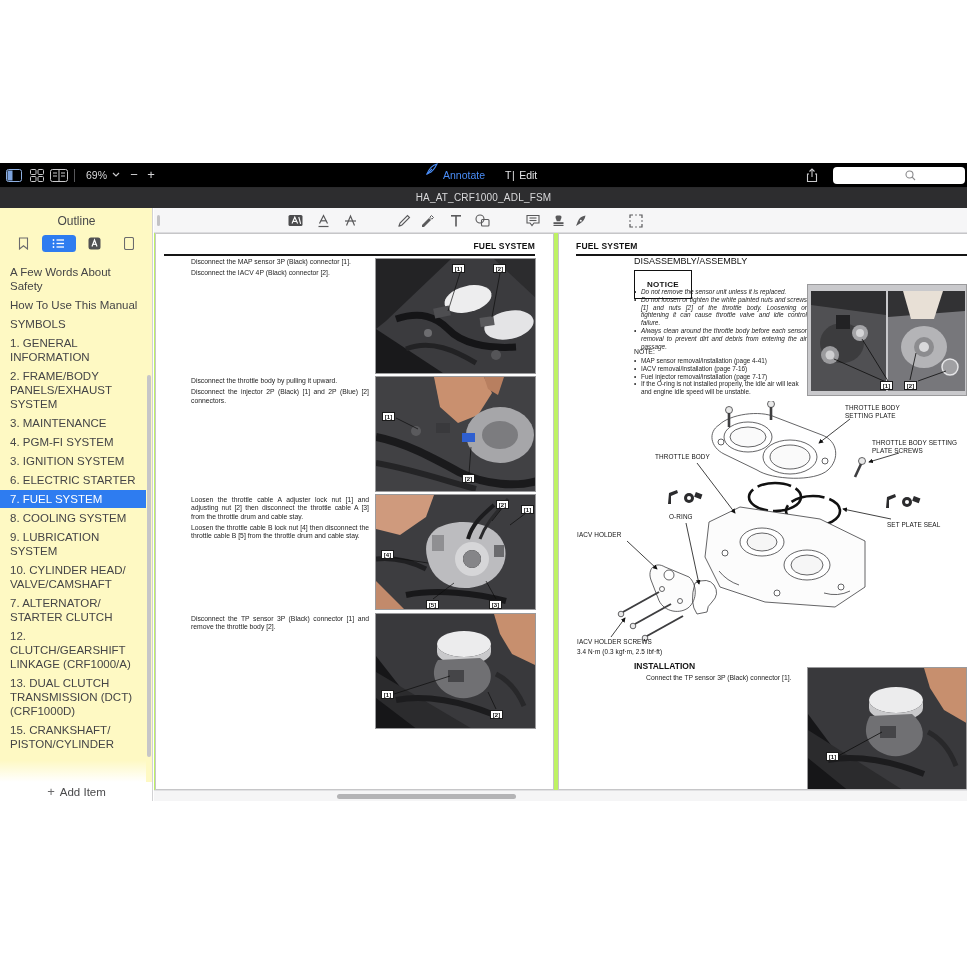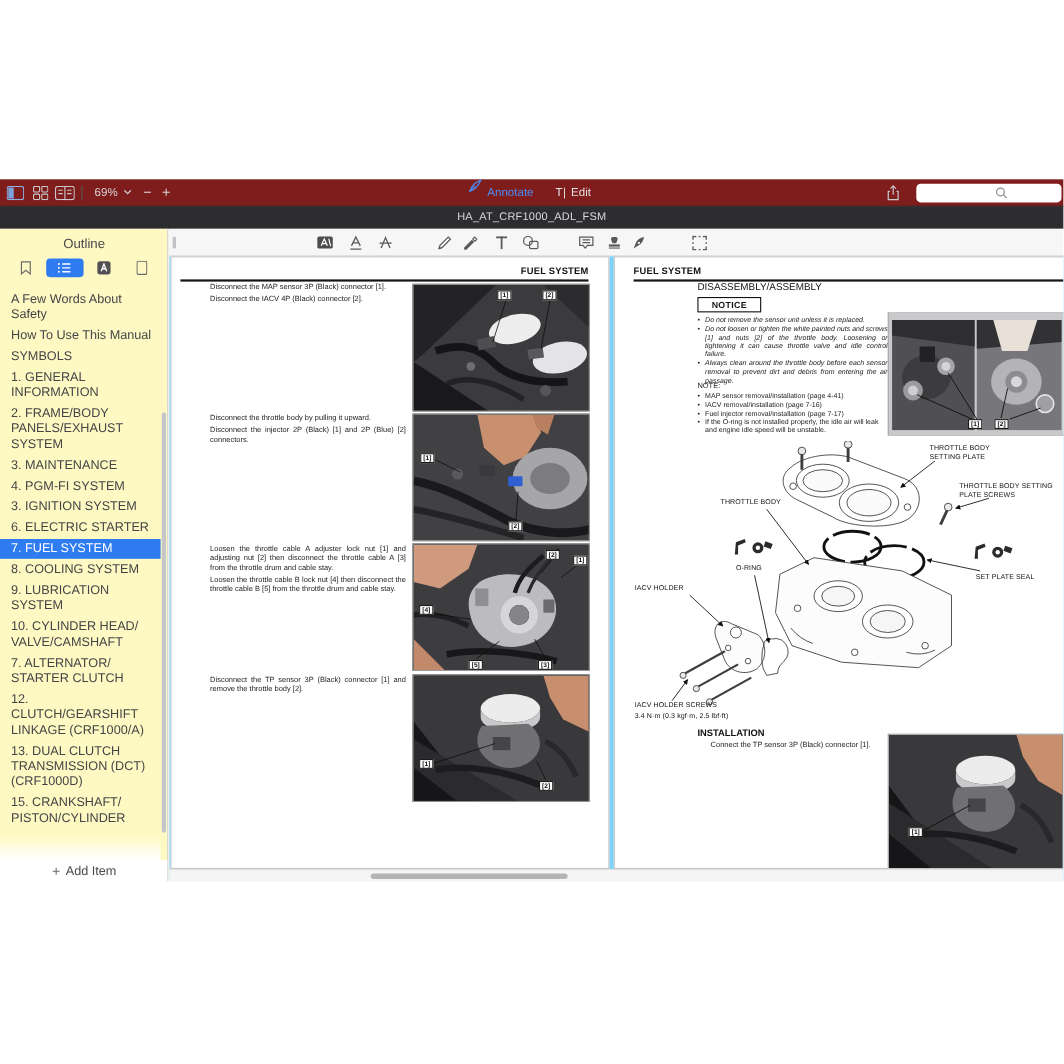--- a/index.html
+++ b/index.html
@@ -1,21 +1,21 @@
 <!DOCTYPE html>
 <html><head>
 <meta charset="utf-8">
 <style>
   * { margin:0; padding:0; box-sizing:border-box; }
   html,body { width:967px; height:967px; background:#fff; font-family:"Liberation Sans", sans-serif; }
   .abs { position:absolute; }
   .screen { position:relative; width:967px; height:967px; overflow:hidden; background:#fff; }
 
   
-  .top-toolbar { left:0; top:163px; width:967px; height:25px; background:#7f1d1d; border-bottom:1px solid #2a2a2c; }
+  .top-toolbar { left:0; top:163px; width:967px; height:25px; background:#000000; border-bottom:1px solid #2a2a2c; }
   .tbtn { position:absolute; top:4px; width:18px; height:17px; display:flex; align-items:center; justify-content:center; }
   .tsep { position:absolute; top:6px; width:1px; height:13px; background:#57575a; }
   .zoom-label { position:absolute; top:0; height:25px; line-height:25px; color:#d6d6d8; font-size:10.5px; }
   .zoom-chevron { position:absolute; top:9px; }
   .pm { position:absolute; top:0; height:25px; line-height:24px; color:#d6d6d8; font-size:13px; width:14px; text-align:center; }
   .mode-tab { position:absolute; top:0; height:25px; line-height:25px; font-size:10.5px; color:#e3e3e5; display:flex; gap:4px; }
   .mode-tab.annotate { color:#4a8df6; }
   .edit-ticon { font-size:10.5px; color:#e3e3e5; letter-spacing:0.5px; }
   .search-box { position:absolute; left:833px; top:4px; width:132px; height:17px; background:#ffffff; border-radius:4px; }
   .search-box input { position:absolute; left:0; top:0; width:100%; height:100%; border:none; background:transparent; outline:none; font-size:10px; padding:0 18px 0 6px; color:#333; }
@@ -38,38 +38,38 @@
   .add-item { left:0; top:574px; width:153px; height:19px; background:#fff; display:flex; align-items:center; justify-content:center; gap:5px; color:#4a4a4c; font-size:11.5px; }
   .add-plus { font-size:13px; color:#6a6a6c; }
   .side-scroll { left:147px; top:167px; width:4px; height:382px; background:#c6c6c8; border-radius:2px; }
 
   
   .anno-toolbar { left:154px; top:208px; width:813px; height:25px; background:#f6f6f7; border-bottom:1px solid #dcdcdf; }
   .drag-handle { position:absolute; left:3px; top:7px; width:3px; height:11px; background:#c2c2c4; border-radius:1.5px; }
   .aicon { position:absolute; top:4px; width:17px; height:17px; display:flex; align-items:center; justify-content:center; }
 
   
-  .viewport { left:154px; top:233px; width:813px; height:568px; background:#7dd3fc; }
+  .viewport { left:154px; top:233px; width:813px; height:568px; background:#bef264; }
   .page { position:absolute; top:0; height:557px; background:#fff; border:1px solid #c6c6c8; overflow:hidden; }
   .page-left { left:1px; width:399px; }
   .page-right { left:404px; width:409px; border-right:none; }
   .hscroll-track { position:absolute; left:0; top:557px; width:813px; height:11px; background:#f5f5f6; border-top:1px solid #e1e1e3; }
   .hscroll-thumb { position:absolute; left:183px; top:3px; width:179px; height:5px; background:#b4b4b6; border-radius:2.5px; }
 
   
   .pg-header { font-size:8.5px; font-weight:bold; color:#111; letter-spacing:0.2px; }
   .pg-rule { height:1.5px; background:#151515; }
   .pblock { left:35px; width:178px; font-size:6.8px; line-height:8.3px; color:#1d1d1d; text-align:justify; }
   .pblock p { margin-bottom:3px; }
   .photo { width:161px; height:116px; border:1px solid #9a9a9c; background:#39393b; overflow:hidden; }
   .photo svg { position:absolute; left:0; top:0; }
   .chip { position:absolute; min-width:13px; height:9px; background:#fff; border:0.5px solid #1a1a1a; color:#111; font-size:6px; font-weight:bold; line-height:8.5px; text-align:center; padding:0 1px; }
 
   .sec-heading { font-size:9px; font-weight:normal; color:#111; }
-  .notice-box { left:75px; top:36px; width:58px; height:14px; border:1.6px solid #111; display:flex; align-items:center; justify-content:center; font-size:8px; font-weight:bold; letter-spacing:0.3px; color:#111; }
+  .notice-box { left:75px; top:36px; width:58px; height:29px; border:1.6px solid #111; display:flex; align-items:center; justify-content:center; font-size:8px; font-weight:bold; letter-spacing:0.3px; color:#111; }
   .notice-list { left:75px; top:54px; width:173px; font-size:6.4px; line-height:7.8px; font-style:italic; color:#1d1d1d; text-align:justify; }
   .note-label { left:75px; top:114px; font-size:6.8px; color:#1d1d1d; }
   .note-list { left:75px; top:123px; width:173px; font-size:6.4px; line-height:7.8px; color:#1d1d1d; }
   .bullet-row { position:relative; padding-left:7px; }
   .bullet-row::before { content:"•"; position:absolute; left:0; top:0; }
   .rt-photo { position:absolute; border:1px solid #9a9a9c; overflow:hidden; }
 
   .diagram { left:10px; top:167px; width:399px; height:258px; }
   .dlabel { position:absolute; font-size:6.4px; line-height:7.6px; color:#111; letter-spacing:0.1px; }
   .inst-heading { left:75px; top:427px; font-size:8.5px; font-weight:bold; color:#111; }

